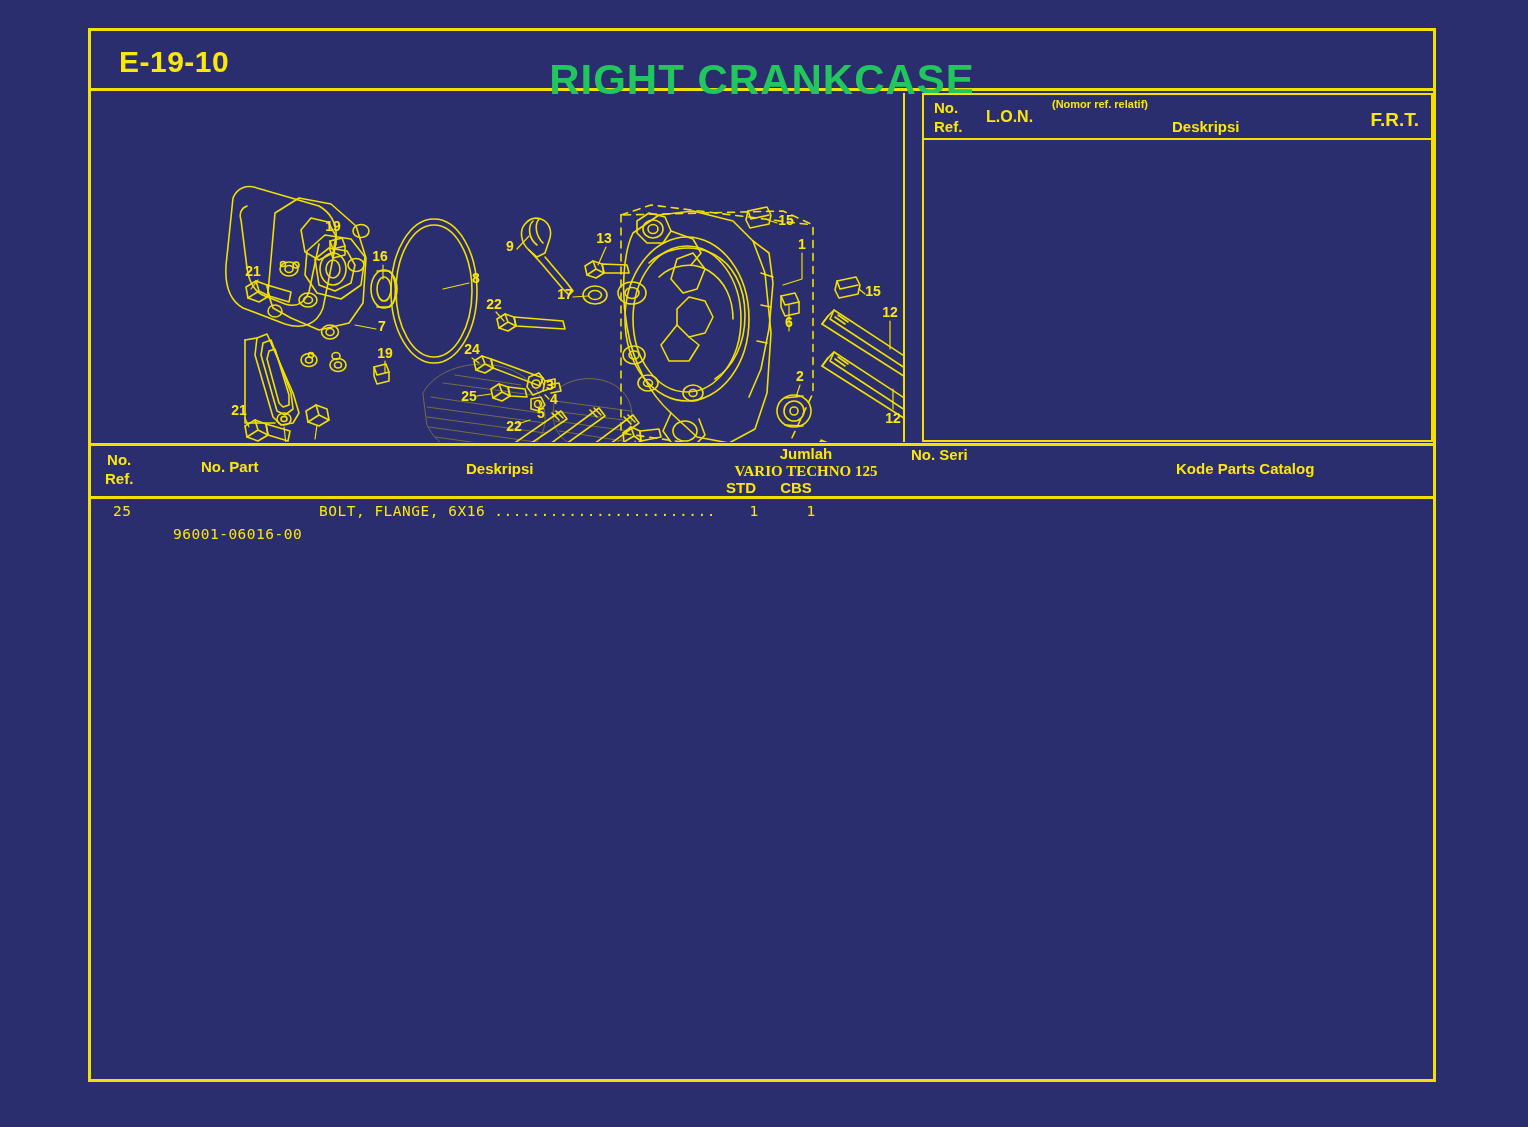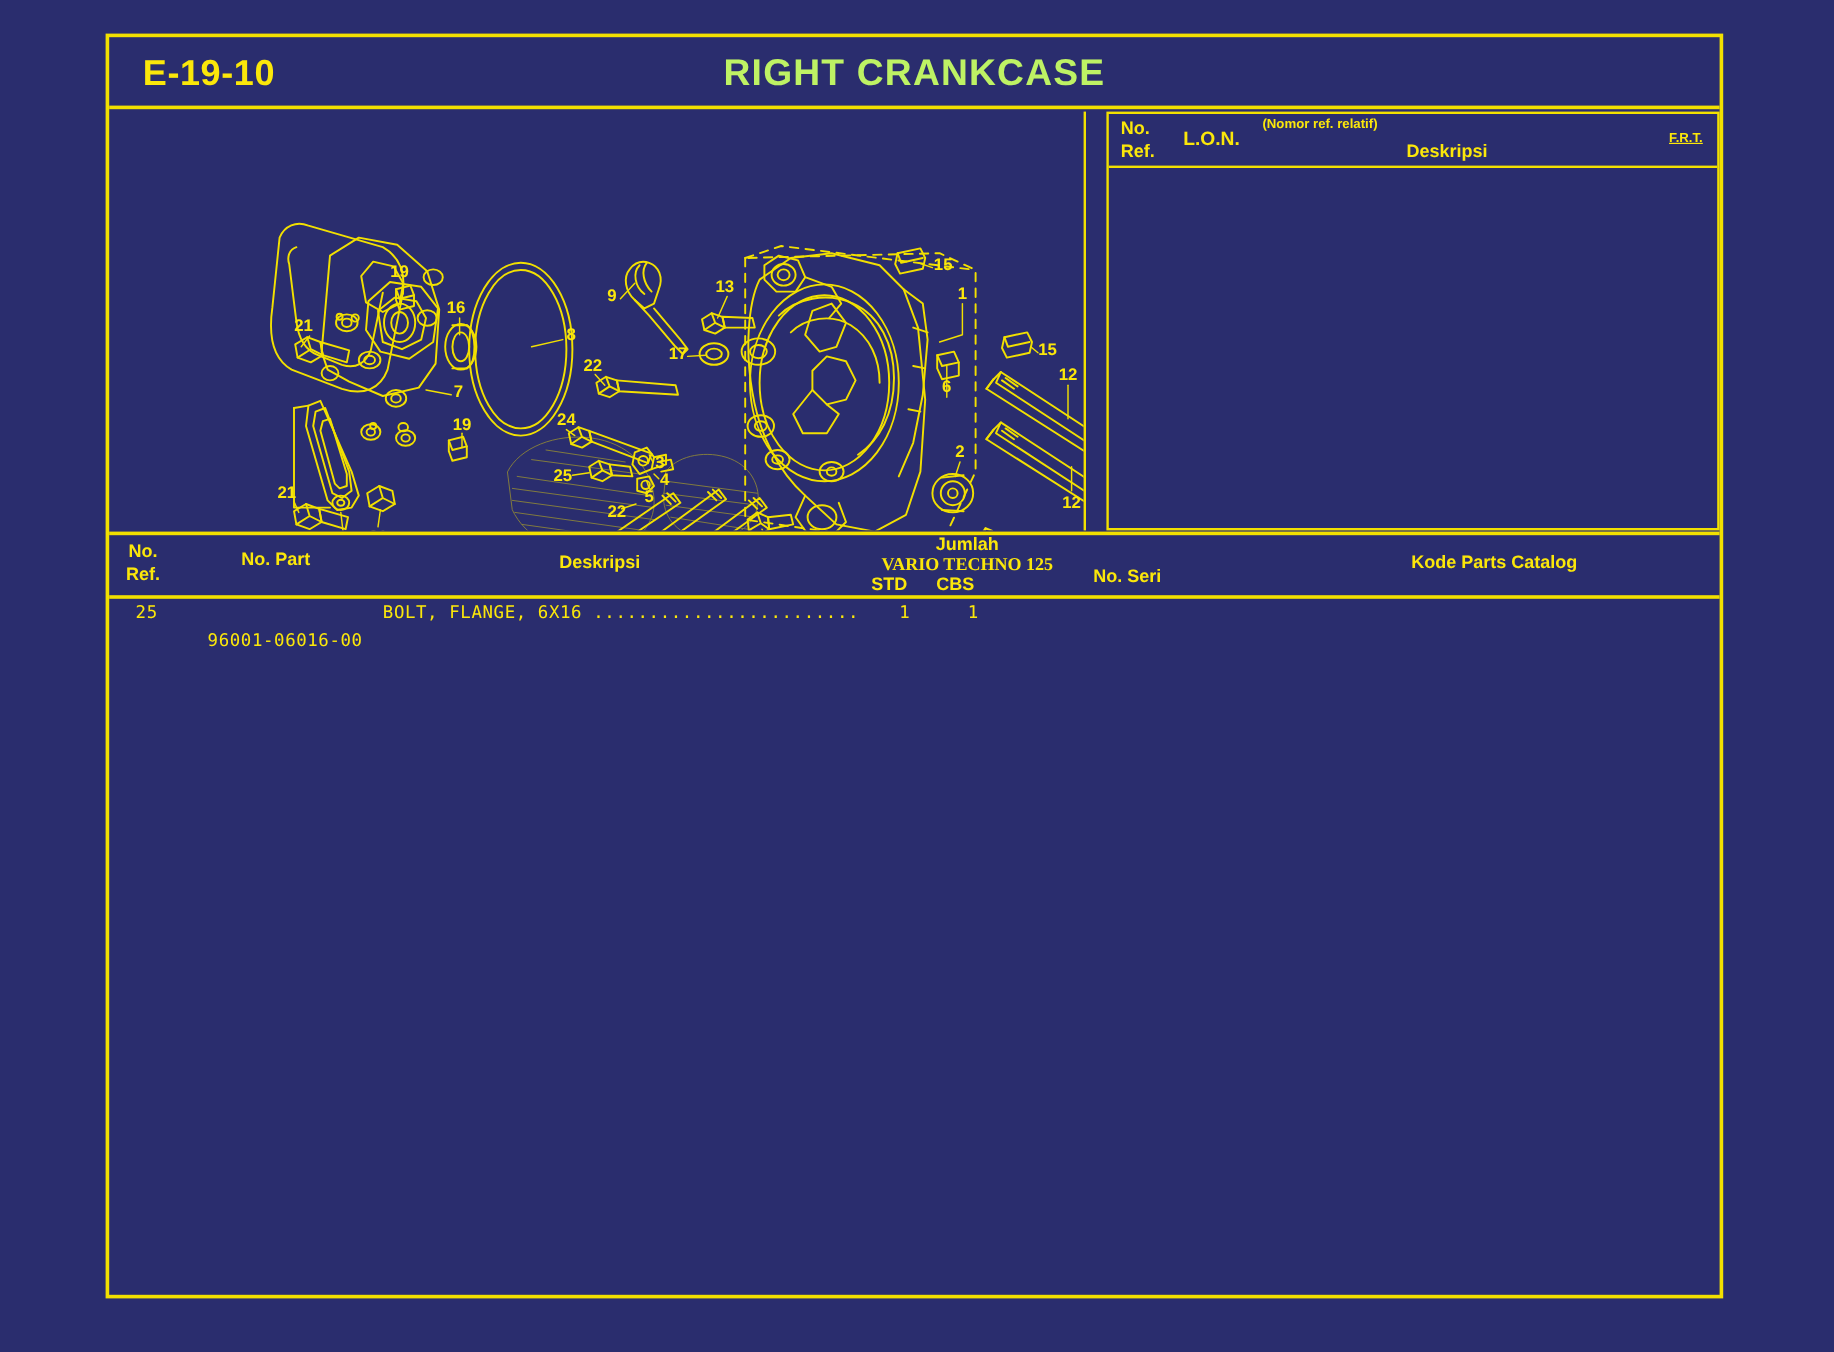--- a/index.html
+++ b/index.html
@@ -42,25 +42,25 @@
     left: 28px;
     top: 14px;
     color: #fbe70a;
     font-size: 30px;
     font-weight: bold;
     letter-spacing: 0.5px;
   }
   #sheet-title {
     position: absolute;
     left: 0;
-    top: 12px;
+    top: 25px;
     width: 100%;
     text-align: center;
-    color: #bef264;
-    font-size: 31px;
+    color: #22c55e;
+    font-size: 42px;
     font-weight: bold;
     letter-spacing: 1px;
   }
   
   #upper {
     position: absolute;
     left: 0;
     top: 60px;
     width: 100%;
     height: 355px;
@@ -95,21 +95,21 @@
     position: relative;
     height: 45px;
     border-bottom: 2px solid #f2e000;
     box-sizing: border-box;
   }
   #ref-head .lbl { position: absolute; color: #fbe70a; font-weight: bold; }
   #rh-noref { left: 10px; top: 3px; font-size: 15px; line-height: 19px; }
   #rh-lon   { left: 62px; top: 13px; font-size: 16px; }
   #rh-nomor { left: 128px; top: 3px; font-size: 11px; font-weight: normal; }
   #rh-desk  { left: 248px; top: 23px; font-size: 15px; }
-  #rh-frt   { right: 12px; top: 14px; font-size: 11px; text-decoration: underline; }
+  #rh-frt   { right: 12px; top: 14px; font-size: 19px; }
   #ref-body { position: relative; height: 100%; }
   
   #parts-head {
     position: absolute;
     left: 0;
     top: 415px;
     width: 100%;
     height: 53px;
     border-bottom: 3px solid #f2e000;
     box-sizing: border-box;
@@ -121,21 +121,21 @@
     font-size: 15px;
     text-align: center;
   }
   #ph-noref   { left: 14px;  top: 4px; line-height: 19px; text-align: left; }
   #ph-nopart  { left: 110px; top: 12px; }
   #ph-deskr   { left: 375px; top: 14px; }
   #ph-jumlah  { left: 625px; top: -1px; width: 180px; }
   #ph-model   { left: 625px; top: 17px; width: 180px; font-size: 12.5px; font-family: Liberation Serif, serif; }
   #ph-std     { left: 630px; top: 33px; width: 40px; font-size: 12.5px; }
   #ph-cbs     { left: 685px; top: 33px; width: 40px; font-size: 12.5px; }
-  #ph-noseri  { left: 820px; top: 26px; }
+  #ph-noseri  { left: 820px; top: 0; }
   #ph-kode    { left: 1085px; top: 14px; }
   
   #parts-body {
     position: absolute;
     left: 0;
     top: 468px;
     width: 100%;
     bottom: 0;
   }
   .parts-row {

